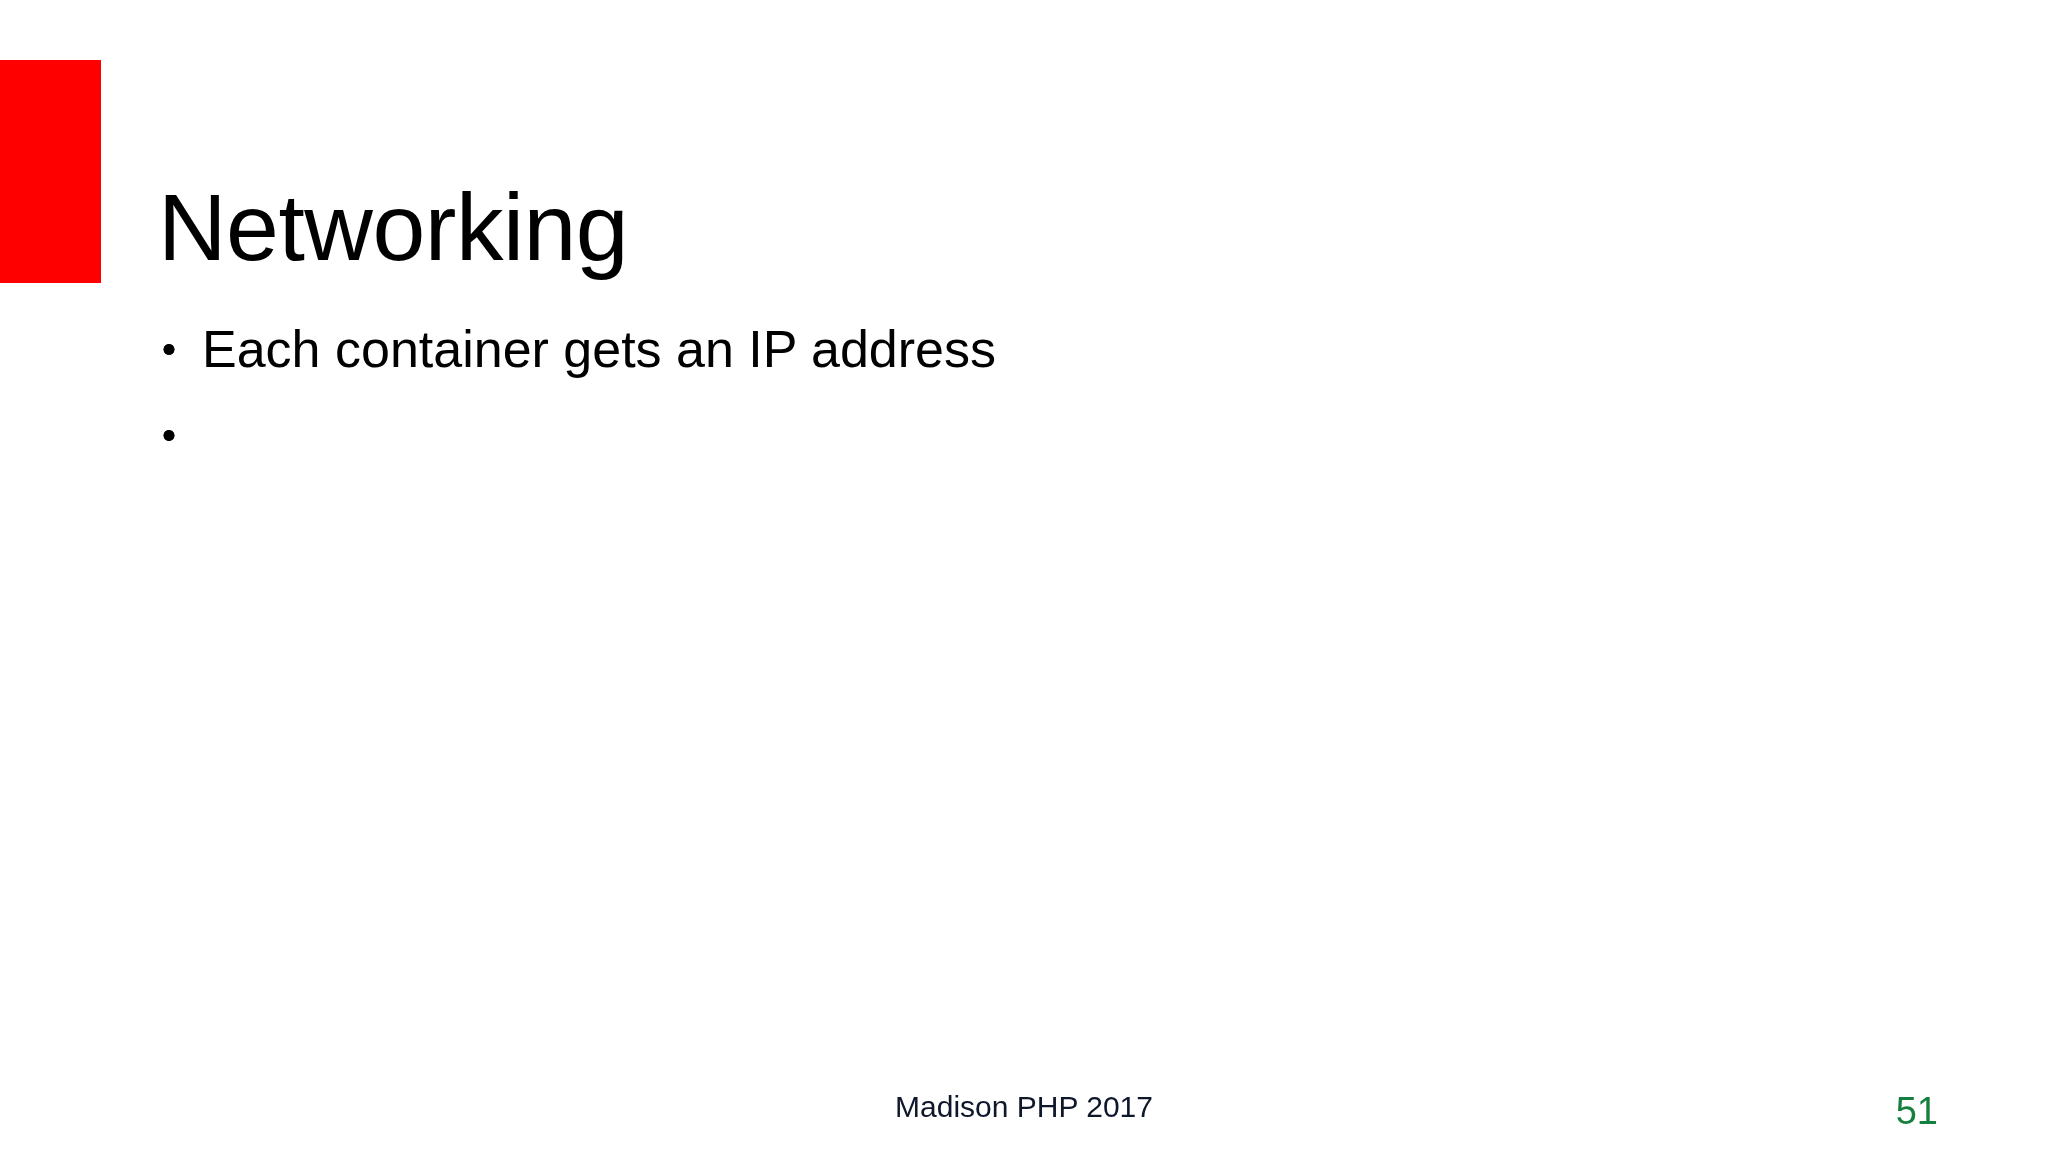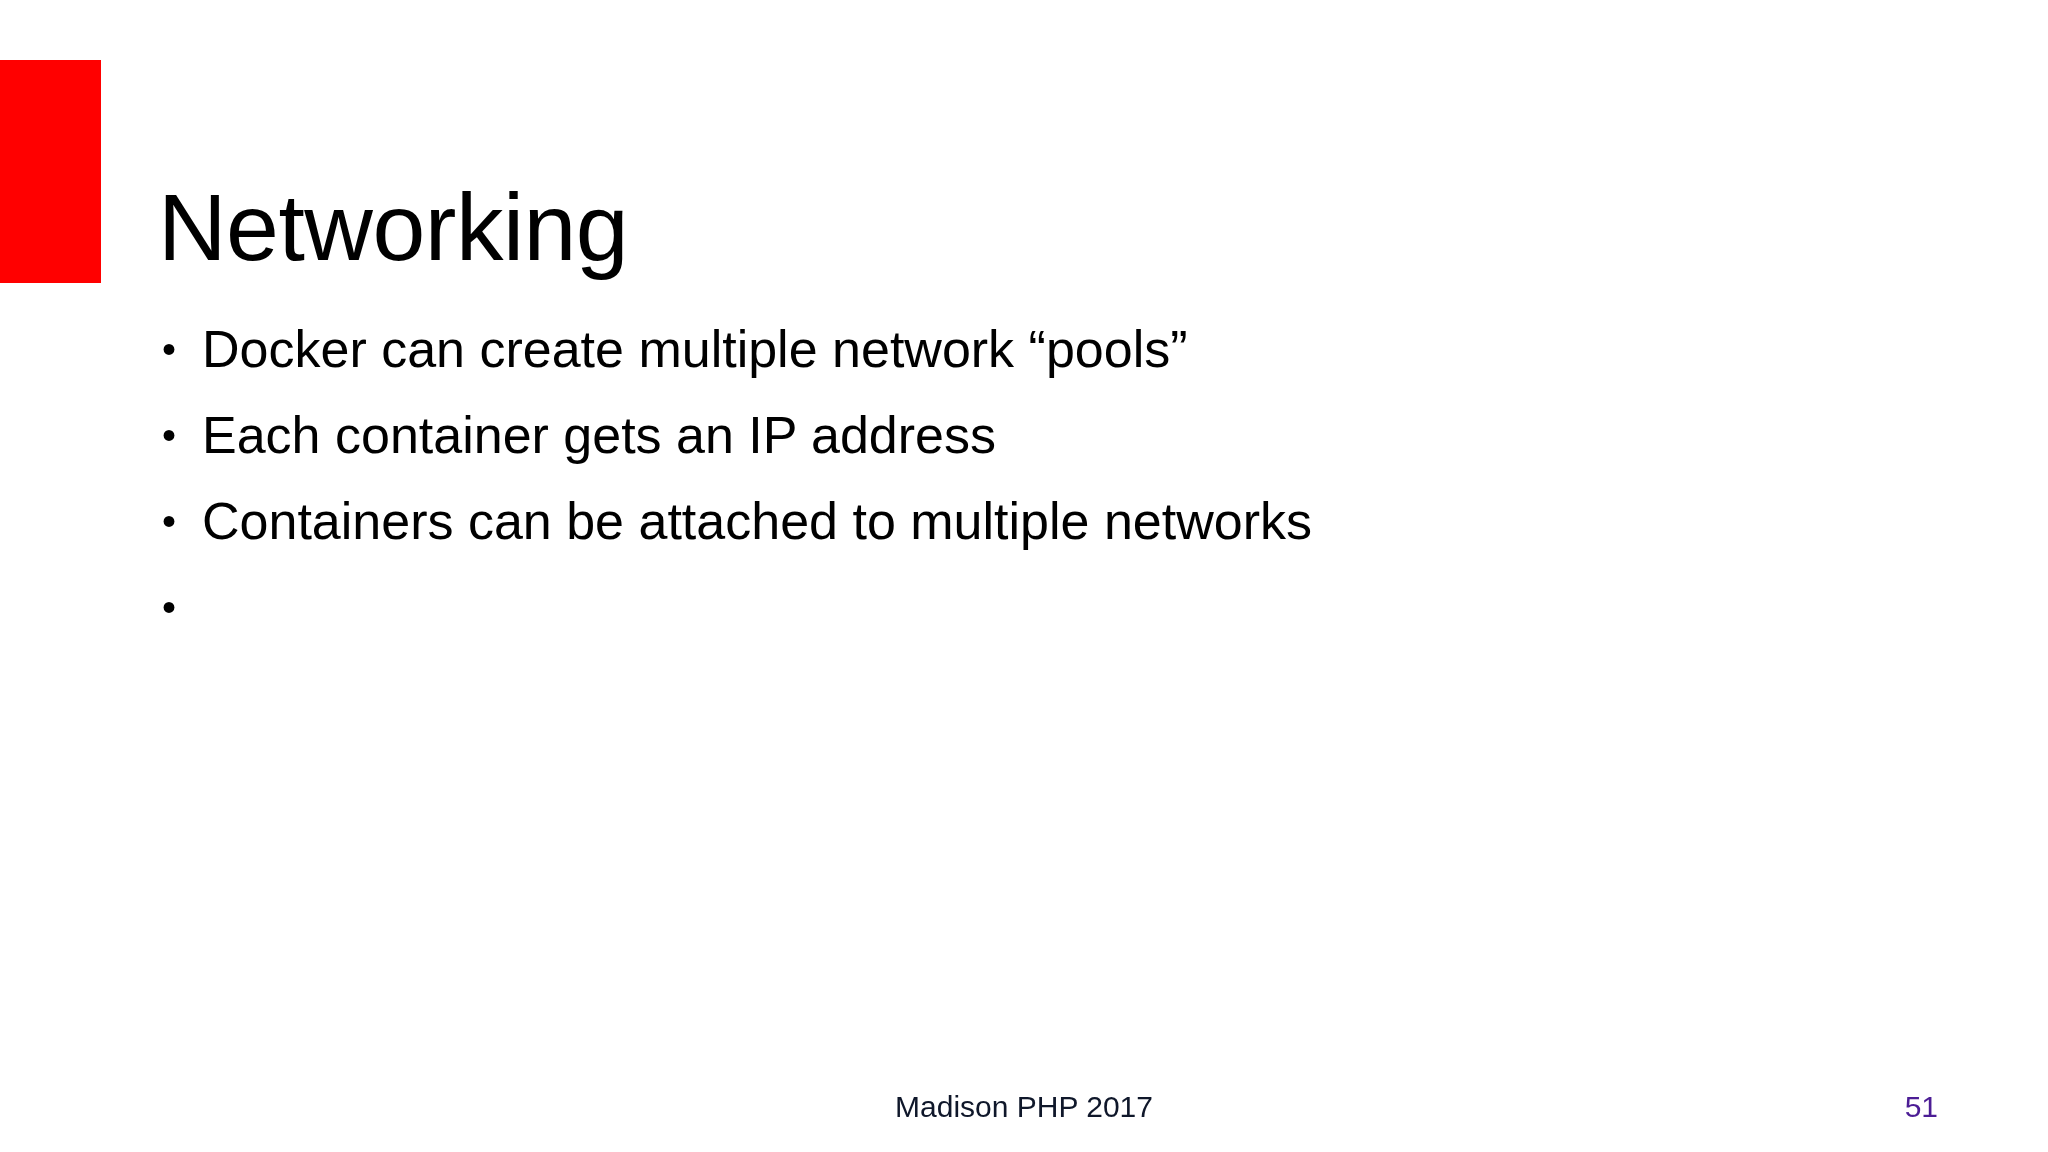--- a/index.html
+++ b/index.html
@@ -85,47 +85,45 @@
     text-align: center;
     font-size: 30px;
     color: #0f172a;
     font-weight: 400;
   }
 
   .footer-page {
     position: absolute;
     right: 110px;
     top: 1090px;
-    font-size: 30px;
-    color: #4c1d95;
+    font-size: 38px;
+    color: #15803d;
     font-weight: 400;
     text-align: right;
   }
 </style>
 </head>
 <body>
 
 <div class="slide">
 
   <div class="accent-bar"></div>
 
   <h1 class="title">Networking</h1>
 
   <ul class="body-list">
     <li class="bullet-item">
       <span class="bullet-marker">•</span>
-      <span class="bullet-text">Docker can create multiple network “pools”</span>
     </li>
     <li class="bullet-item">
       <span class="bullet-marker">•</span>
       <span class="bullet-text">Each container gets an IP address</span>
     </li>
     <li class="bullet-item">
       <span class="bullet-marker">•</span>
-      <span class="bullet-text">Containers can be attached to multiple networks</span>
     </li>
     <li class="bullet-item">
       <span class="bullet-marker">•</span>
     </li>
   </ul>
 
   <div class="footer-center">Madison PHP 2017</div>
 
   <div class="footer-page">51</div>
 

